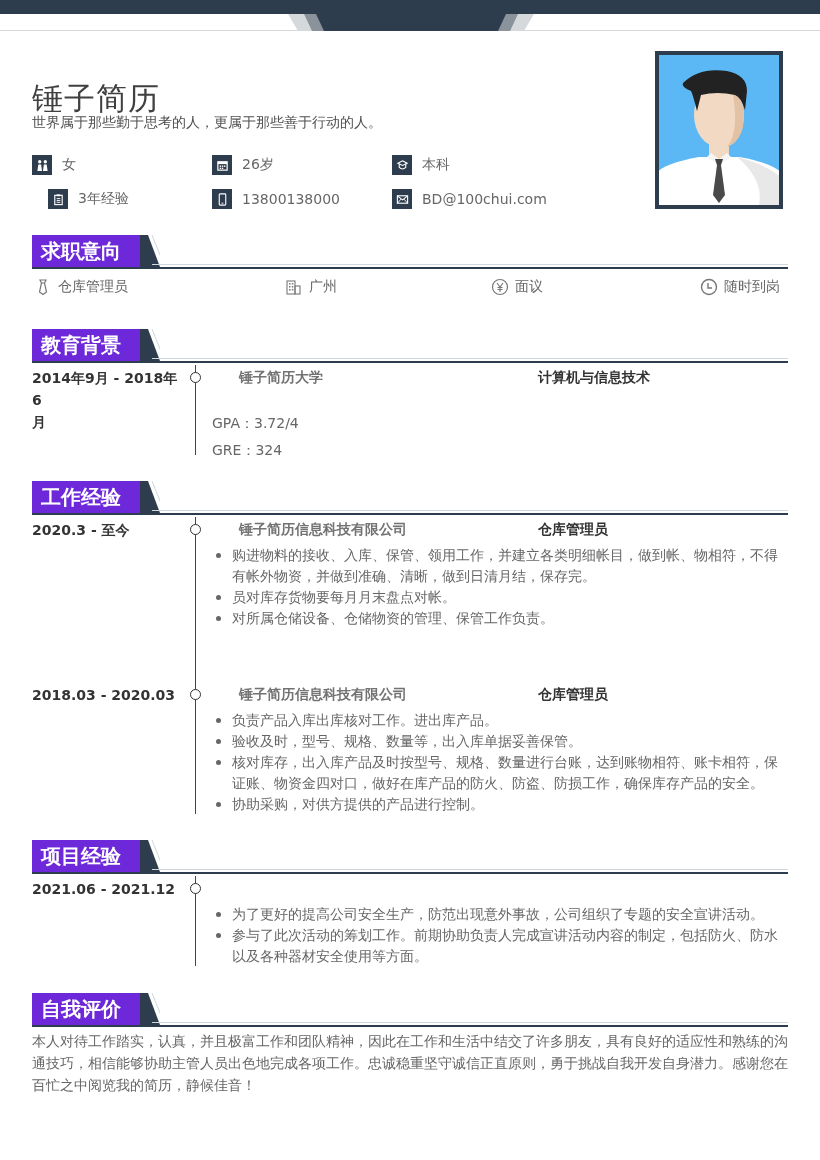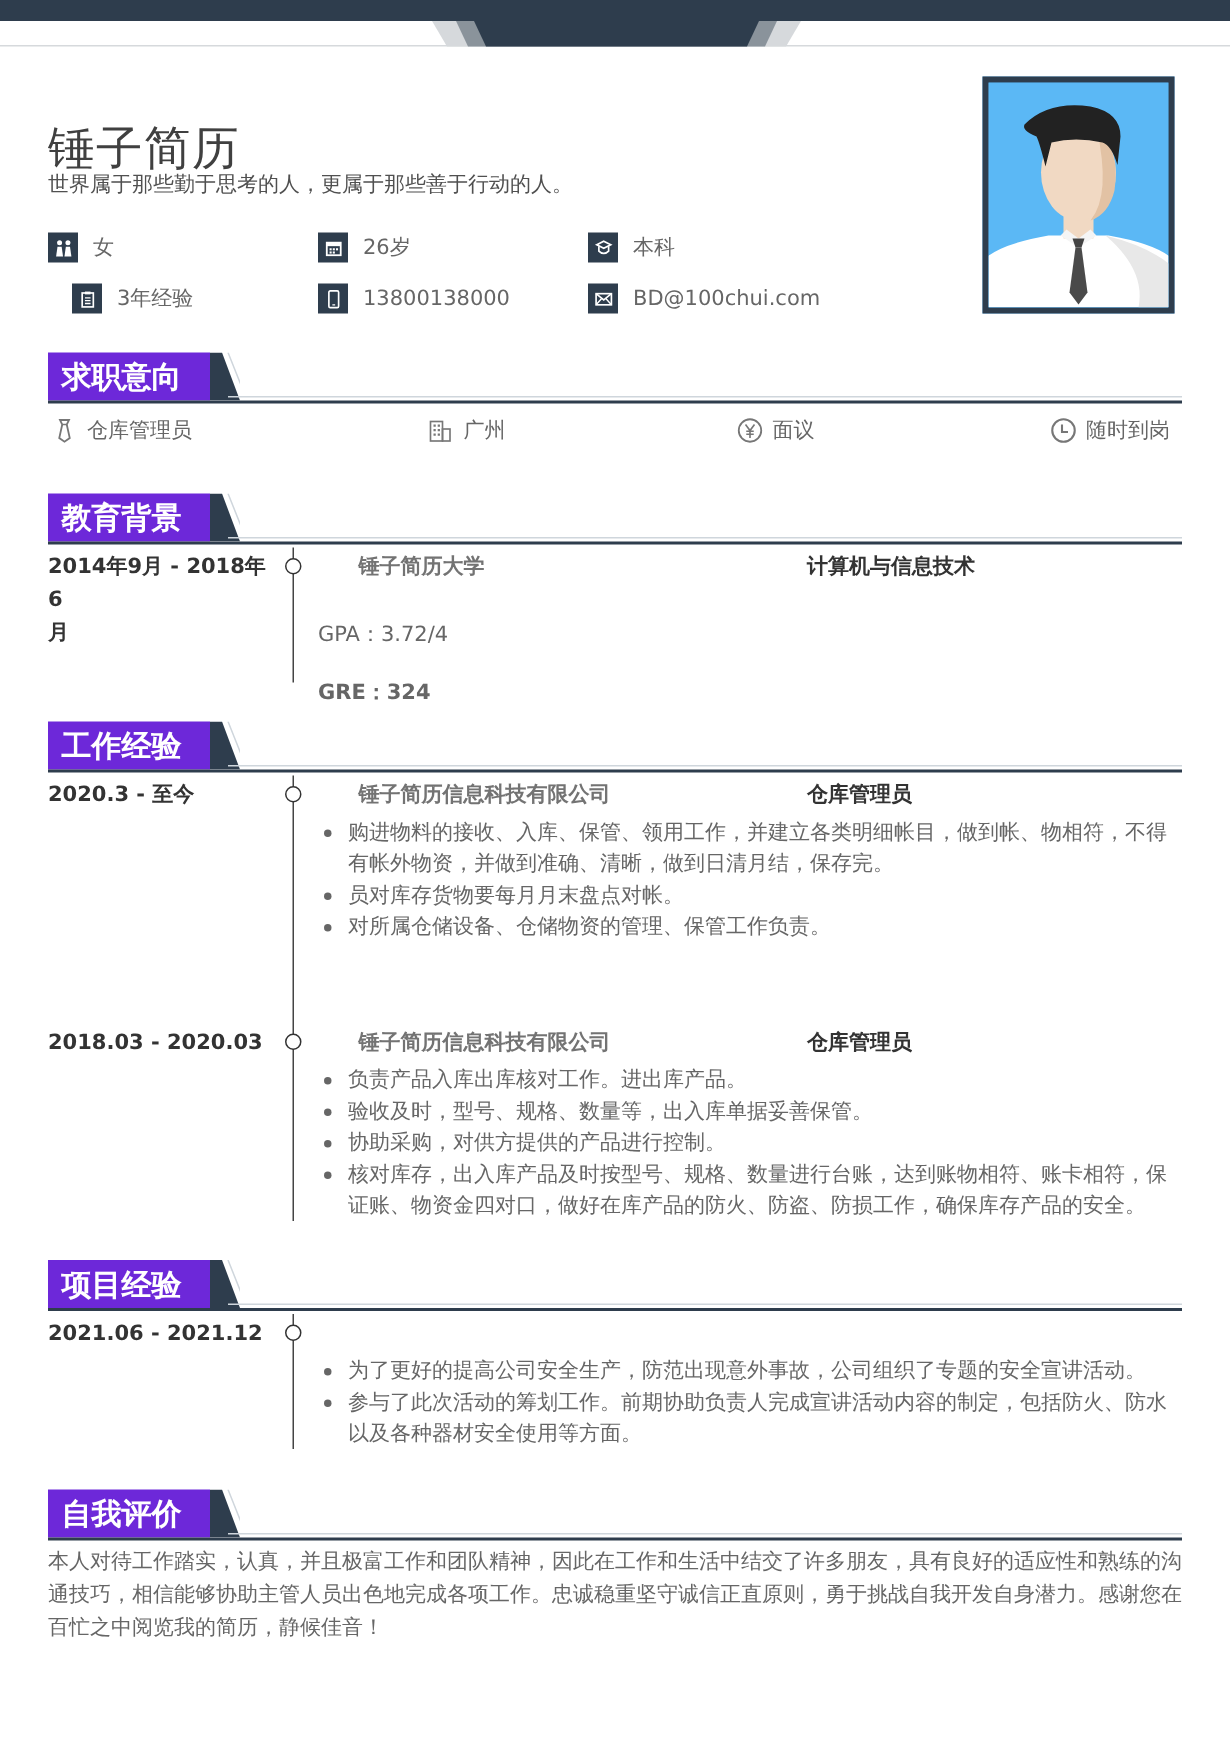--- a/index.html
+++ b/index.html
@@ -200,21 +200,21 @@
 
 <div class="date" style="top:367px;">
   <div>2014年9月 - 2018年6</div>
   <div>月</div>
 </div>
 <div class="vline" style="top:365px; height:90px;"></div>
 <div class="dot" style="top:372px;"></div>
 <div class="org" style="top:369px;">锤子简历大学</div>
 <div class="role" style="top:369px;font-family:Liberation Mono, monospace;">计算机与信息技术</div>
 <div class="plain" style="top:413px;">GPA：3.72/4</div>
-<div class="plain" style="top:452px;font-weight:bold;">GRE：324</div>
+<div class="plain" style="top:440px;">GRE：324</div>
 
 <div class="sec-head" style="top:481px;">
   <div class="tab">工作经验</div>
   <svg class="tab-slant" viewBox="0 0 20 32">
       <polygon points="0,0 8,0 20,32 0,32" fill="#2e3d4d"></polygon>
       <line x1="12" y1="0" x2="24" y2="30" stroke="#cfd6dc" stroke-width="1"></line>
     </svg>
   <div class="line-light"></div>
   <div class="line-dark"></div>
 </div>
@@ -231,22 +231,22 @@
   <li>对所属仓储设备、仓储物资的管理、保管工作负责。</li>
 </ul>
 
 <div class="date" style="top:684px;">2018.03 - 2020.03</div>
 <div class="dot" style="top:689px;"></div>
 <div class="org" style="top:686px;">锤子简历信息科技有限公司</div>
 <div class="role" style="top:686px;">仓库管理员</div>
 <ul class="bullets" style="top:710px;">
   <li>负责产品入库出库核对工作。进出库产品。</li>
   <li>验收及时，型号、规格、数量等，出入库单据妥善保管。</li>
+  <li>核对库存，出入库产品及时按型号、规格、数量进行台账，达到账物相符、账卡相符，保证账、物资金四对口，做好在库产品的防火、防盗、防损工作，确保库存产品的安全。</li>
   <li>协助采购，对供方提供的产品进行控制。</li>
-  <li>核对库存，出入库产品及时按型号、规格、数量进行台账，达到账物相符、账卡相符，保证账、物资金四对口，做好在库产品的防火、防盗、防损工作，确保库存产品的安全。</li>
 </ul>
 
 <div class="sec-head" style="top:840px;">
   <div class="tab">项目经验</div>
   <svg class="tab-slant" viewBox="0 0 20 32">
       <polygon points="0,0 8,0 20,32 0,32" fill="#2e3d4d"></polygon>
       <line x1="12" y1="0" x2="24" y2="30" stroke="#cfd6dc" stroke-width="1"></line>
     </svg>
   <div class="line-light"></div>
   <div class="line-dark"></div>

